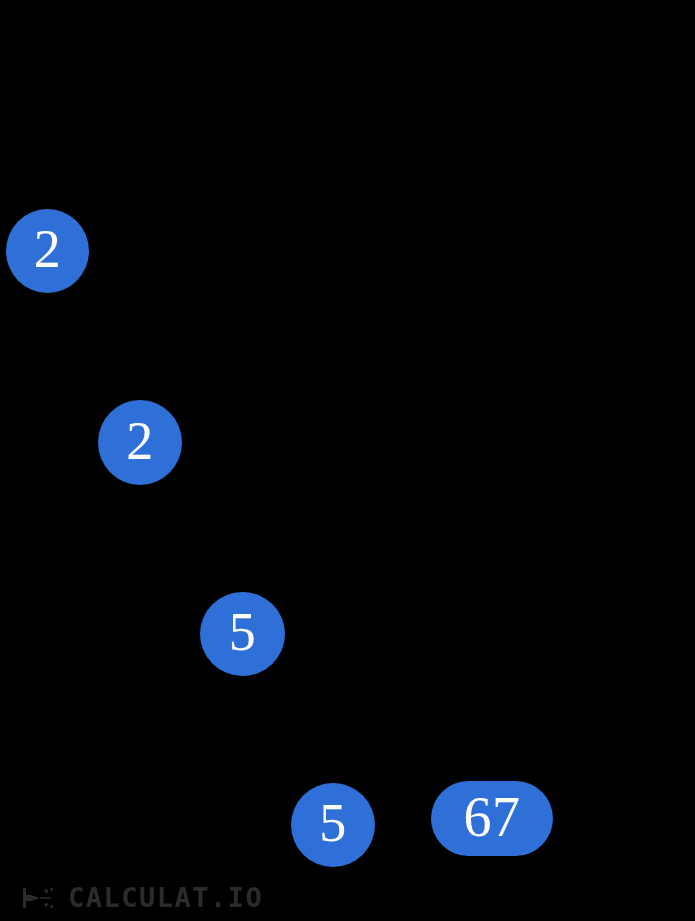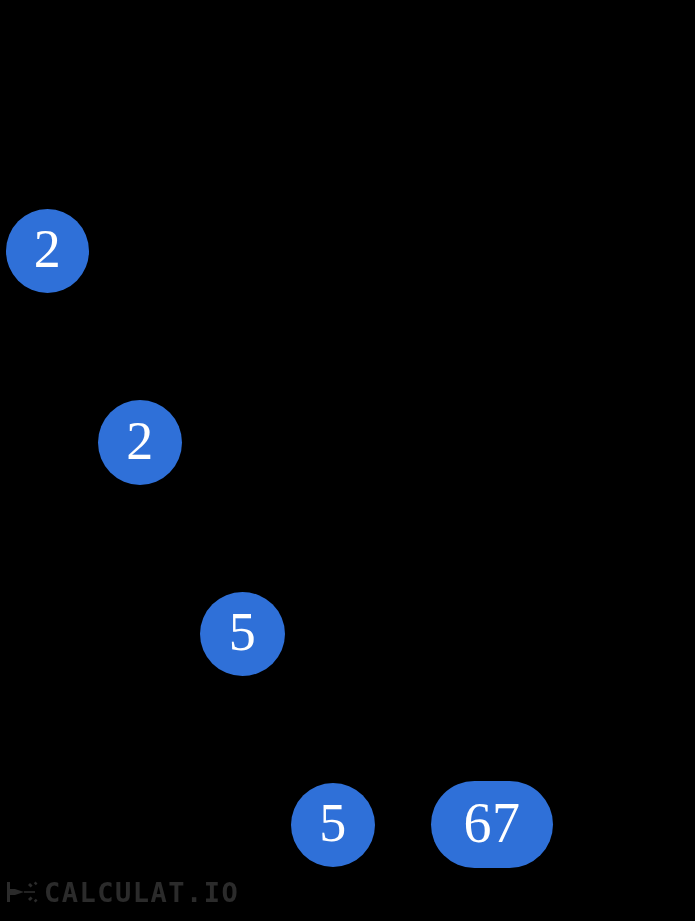--- a/index.html
+++ b/index.html
@@ -31,36 +31,37 @@
     font-weight: 400;
     line-height: 1;
     user-select: none;
   }
 
   
   .node-0 { left: 6px;   top: 209px; width: 83px;  height: 84px; font-size: 54px; }
   .node-1 { left: 98px;  top: 400px; width: 84px;  height: 85px; font-size: 54px; }
   .node-2 { left: 200px; top: 592px; width: 85px;  height: 84px; font-size: 54px; }
   .node-3 { left: 291px; top: 783px; width: 84px;  height: 84px; font-size: 54px; }
-  .node-4 { left: 431px; top: 781px; width: 122px; height: 87px; font-size: 56px;
+  .node-4 { left: 431px; top: 781px; width: 122px; height: 75px; font-size: 56px;
             border-radius: 44px / 44px; }
 
   .node-label {
     position: relative;
     top: -2px;
     letter-spacing: 0.5px;
   }
 
   
   #watermark {
     position: absolute;
-    left: 4px;
+    left: 20px;
     bottom: 10px;
     display: flex;
-    align-items: flex-start;
+    align-items: flex-end;
+    gap: 8px;
     height: 32px;
   }
 
   #watermark-logo {
     width: 40px;
     height: 26px;
     flex: 0 0 auto;
     display: block;
   }
 

